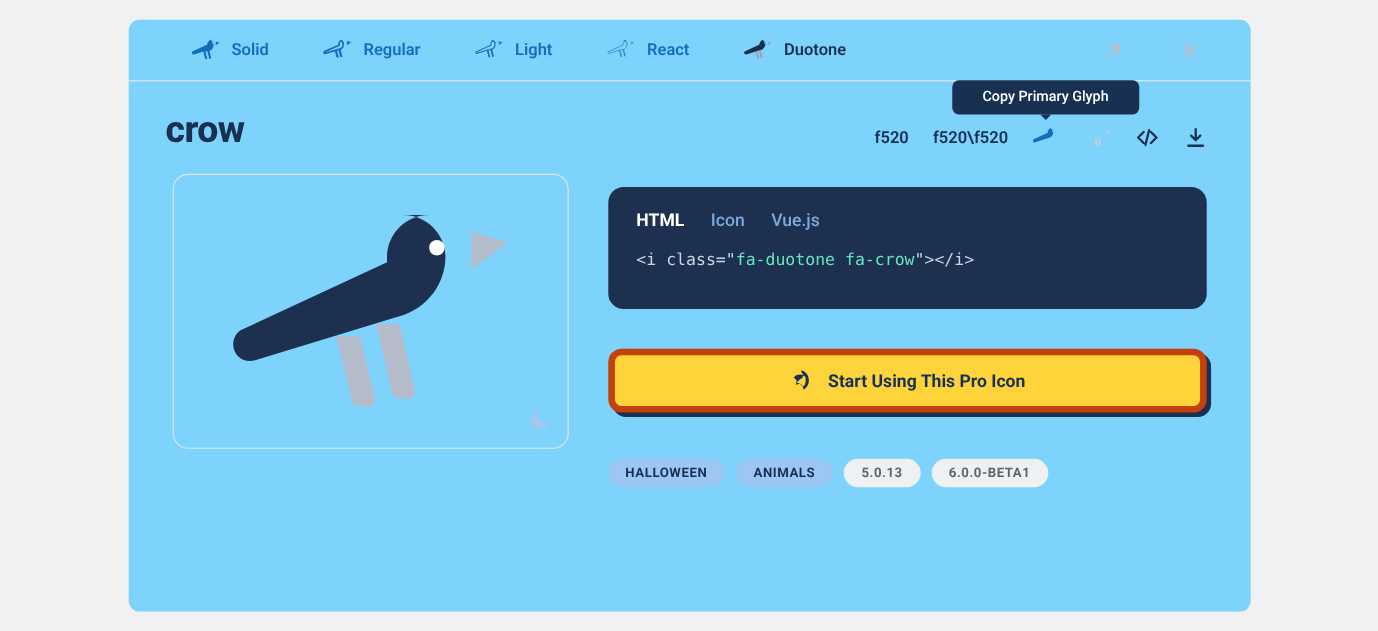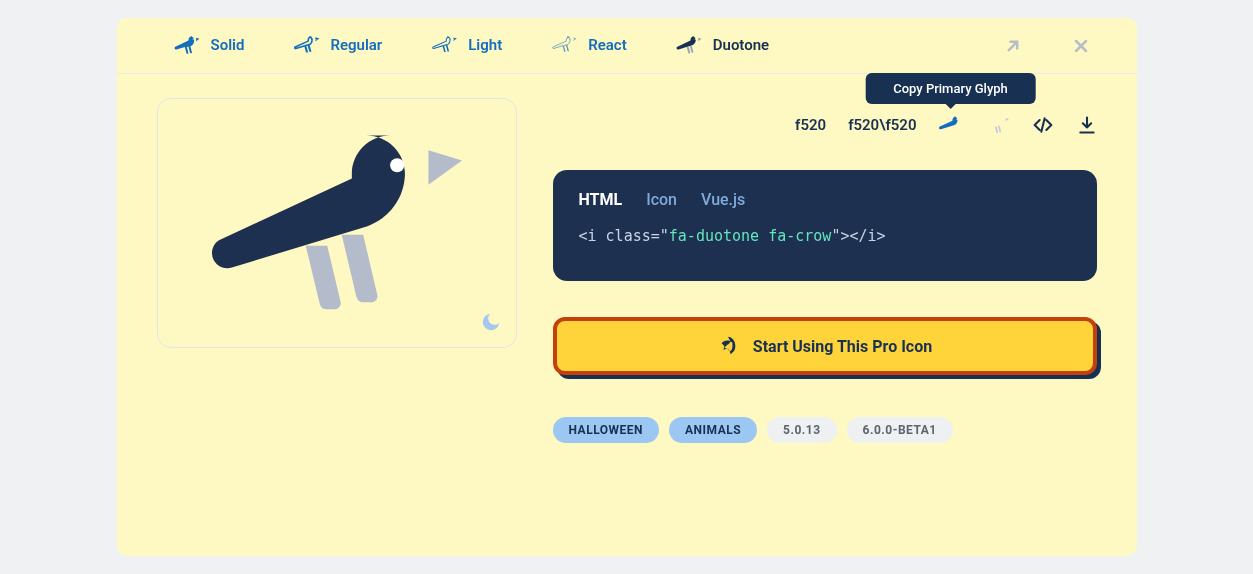--- a/index.html
+++ b/index.html
@@ -3,21 +3,21 @@
 <meta charset="utf-8">
 <style>
   * { box-sizing: border-box; margin: 0; padding: 0; }
   body {
     background: #f0f1f3;
     font-family: -apple-system, BlinkMacSystemFont, "Segoe UI", Roboto, Helvetica, Arial, sans-serif;
     color: #183153;
     padding: 18px;
   }
   .card {
-    background: #fef9c3;
+    background: #7dd3fc;
     border-radius: 10px;
     width: 1020px;
     min-height: 538px;
     margin: 0 auto;
     overflow: visible;
   }
   .style-tabs {
     display: flex;
     align-items: center;
     padding: 0 40px 0 50px;
@@ -135,21 +135,21 @@
   .code-tab.active { color:#fff; font-weight:700;}
   .code-line {
     font-family: ui-monospace, SFMono-Regular, Menlo, Consolas, monospace;
     font-size:15px;
     color:#c7d4e6;
   }
   .code-line .cls { color:#63e6be; }
   .cta-btn {
     margin-top:36px;
     background:#ffd43b;
-    border:4px solid #c2410c;
+    border:6px solid #c2410c;
     border-radius:12px;
     height:58px;
     display:flex;
     align-items:center;
     justify-content:center;
     gap:14px;
     font-weight:700;
     font-size:16px;
     color:#183153;
     cursor:pointer;
@@ -223,20 +223,21 @@
     <div class="topright-action">
       <svg width="20" height="20" viewBox="0 0 24 24" fill="none" stroke="#b8bdc7" stroke-width="3" stroke-linecap="round">
           <path d="M6 6l12 12M18 6L6 18"></path>
         </svg>
     </div>
   </div>
 
   <div class="main">
 
     <div class="left-col">
+      <div class="icon-title">crow</div>
       <div class="preview-box">
         <svg class="crow-large" viewBox="0 0 640 512">
           <path fill="#b4bccb" d="M554 70l86 26-86 62z"></path>
           <path fill="#b4bccb" d="M240 314l36 150c2 8 9 13 17 13h20c11 0 19-10 16-20l-34-143zM332 286l38 160c2 8 9 13 17 13h20c11 0 19-10 16-20l-36-153z"></path>
           <path fill="#1e3050" d="M456 32c-54 0-98 44-98 98v12L22 298c-14 6-22 20-22 35 0 26 26 45 51 37l347-106c56-20 96-73 96-136V130c0-54-44-98-99-98z"></path>
           <circle cx="474" cy="108" r="18" fill="#fff"></circle>
         </svg>
         <div class="theme-toggle">
           <svg width="22" height="22" viewBox="0 0 24 24">
               <path fill="#a6c8ef" d="M21 13A9 9 0 1 1 11 3a7 7 0 0 0 10 10z"></path>

